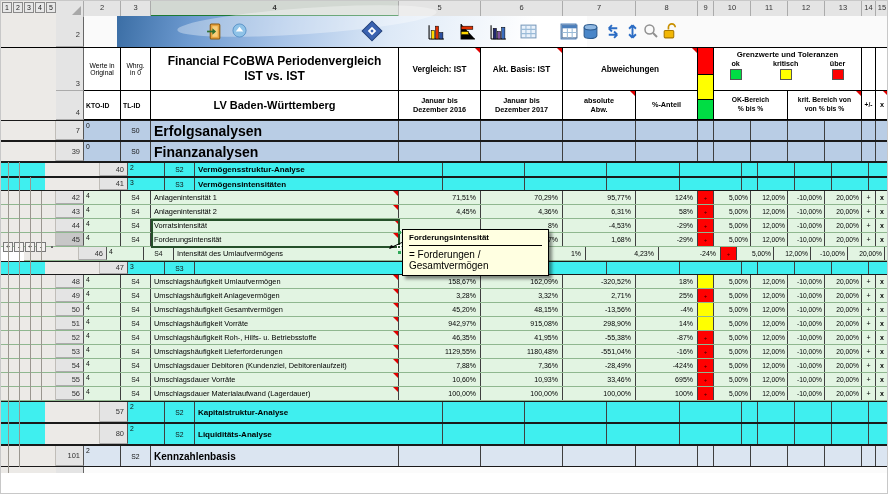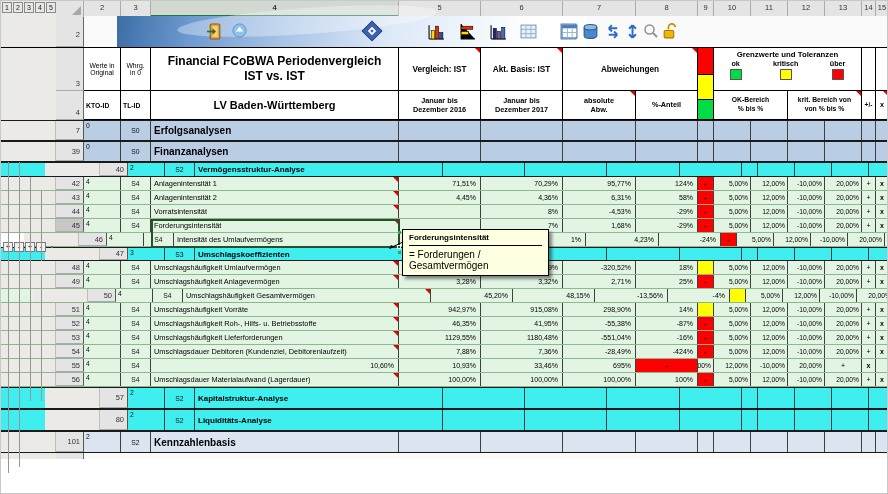--- a/index.html
+++ b/index.html
@@ -49,21 +49,21 @@
   .row .rn{background:#E4E4E4;border-right:1px solid #555;color:#333;font-size:7.5px;text-align:right;padding:0 3px 0 0;display:flex;align-items:center;justify-content:flex-end;border-bottom:1px solid #ababab;}
   .row .rn.rnsel{background:#C7C7C7;}
   .r-data{background:var(--data_bg);border-bottom:1px solid #8FB78F;}
   .r-s0{background:var(--section0);border-bottom:1px solid #1a1a1a;border-top:1px solid #1a1a1a;}
   .r-s1{background:var(--section1);border-bottom:1px solid #1a1a1a;border-top:1px solid #1a1a1a;}
   .r-s2,.r-s3{background:var(--section23);border-bottom:1px solid #1a1a1a;border-top:1px solid #1a1a1a;padding-left:44px;}
   .kto{font-size:6.8px;padding:1px 0 0 2px;color:#111;}
   .tl{font-size:6.8px;text-align:center;display:flex;align-items:center;justify-content:center;color:#111;}
   .lbl{display:flex;align-items:center;padding-left:3px;color:#000;}
   .r-data .lbl{font-size:7.4px;}
-  .r-s0 .lbl{font-weight:bold;font-size:10px;}
+  .r-s0 .lbl{font-weight:bold;font-size:14px;}
   .r-s1 .lbl{font-weight:bold;font-size:10px;}
   .r-s2 .lbl,.r-s3 .lbl{font-weight:bold;font-size:8px;}
   .val{font-size:7px;display:flex;align-items:center;justify-content:flex-end;padding-right:4px;color:#000;}
   .lim{font-size:6.7px;display:flex;align-items:center;justify-content:flex-end;padding-right:2px;color:#000;}
   .ctr{font-size:7px;display:flex;align-items:center;justify-content:center;color:#000;}
   .xcell{font-weight:bold;}
   .statusmark{font-size:6px;color:#3d0000;line-height:1;}
   .status{display:flex;align-items:center;justify-content:center;}
   .obtn{position:absolute;top:50%;transform:translateY(-50%);width:10px;height:10px;background:#F2F1EF;border:1px solid #7a7a7a;font-size:8px;line-height:8px;text-align:center;color:#000;}
   .odot{position:absolute;left:50px;top:50%;width:2px;height:2px;background:#666;transform:translateY(-50%);}
@@ -274,20 +274,40 @@
         <div class="c val"></div>
         <div class="c val"></div>
         <div class="c status"></div>
         <div class="c lim"></div>
         <div class="c lim"></div>
         <div class="c lim"></div>
         <div class="c lim"></div>
         <div class="c ctr"></div>
         <div class="c ctr xcell"></div>
       </div>
+      <div class="row r-s3" style="height: 14px;">
+        <div class="oc">
+          <span class="obtn" style="left: 35px;">-</span>
+        </div>
+        <div class="rn">41</div>
+        <div class="c kto">3</div>
+        <div class="c tl">S3</div>
+        <div class="c lbl">Vermögensintensitäten</div>
+        <div class="c val"></div>
+        <div class="c val"></div>
+        <div class="c val"></div>
+        <div class="c val"></div>
+        <div class="c status"></div>
+        <div class="c lim"></div>
+        <div class="c lim"></div>
+        <div class="c lim"></div>
+        <div class="c lim"></div>
+        <div class="c ctr"></div>
+        <div class="c ctr xcell"></div>
+      </div>
       <div class="row r-data" style="height: 14px;">
         <div class="oc">
           <span class="odot"></span>
         </div>
         <div class="rn">42</div>
         <div class="c kto">4</div>
         <div class="c tl">S4</div>
         <div class="c lbl">Anlagenintensität 1<i class="tri"></i></div>
         <div class="c val">71,51%</div>
         <div class="c val">70,29%</div>
@@ -391,21 +411,20 @@
         <div class="c ctr">+</div>
         <div class="c ctr xcell">x</div>
       </div>
       <div class="row r-s3" style="height: 14px;">
         <div class="oc">
           <span class="obtn" style="left: 35px;">-</span>
         </div>
         <div class="rn">47</div>
         <div class="c kto">3</div>
         <div class="c tl">S3</div>
-        <div class="c lbl">Umschlagskoeffizienten</div>
         <div class="c val"></div>
         <div class="c val"></div>
         <div class="c val"></div>
         <div class="c val"></div>
         <div class="c status"></div>
         <div class="c lim"></div>
         <div class="c lim"></div>
         <div class="c lim"></div>
         <div class="c lim"></div>
         <div class="c ctr"></div>
@@ -446,21 +465,21 @@
         <div class="c status" style="background: rgb(255, 0, 0);">
           <span class="statusmark">+</span>
         </div>
         <div class="c lim">5,00%</div>
         <div class="c lim">12,00%</div>
         <div class="c lim">-10,00%</div>
         <div class="c lim">20,00%</div>
         <div class="c ctr">+</div>
         <div class="c ctr xcell">x</div>
       </div>
-      <div class="row r-data" style="height: 14px; padding-left: 32px;">
+      <div class="row r-data" style="height: 14px;">
         <div class="oc">
           <span class="odot"></span>
         </div>
         <div class="rn">50</div>
         <div class="c kto">4</div>
         <div class="c tl">S4</div>
         <div class="c lbl">Umschlagshäufigkeit Gesamtvermögen<i class="tri"></i></div>
         <div class="c val">45,20%</div>
         <div class="c val">48,15%</div>
         <div class="c val">-13,56%</div>
@@ -559,20 +578,21 @@
         <div class="c ctr">+</div>
         <div class="c ctr xcell">x</div>
       </div>
       <div class="row r-data" style="height: 14px;">
         <div class="oc">
           <span class="odot"></span>
         </div>
         <div class="rn">55</div>
         <div class="c kto">4</div>
         <div class="c tl">S4</div>
+        <div class="c lbl">Umschlagsdauer Vorräte<i class="tri"></i></div>
         <div class="c val">10,60%</div>
         <div class="c val">10,93%</div>
         <div class="c val">33,46%</div>
         <div class="c val">695%</div>
         <div class="c status" style="background: rgb(255, 0, 0);">
           <span class="statusmark">+</span>
         </div>
         <div class="c lim">5,00%</div>
         <div class="c lim">12,00%</div>
         <div class="c lim">-10,00%</div>

